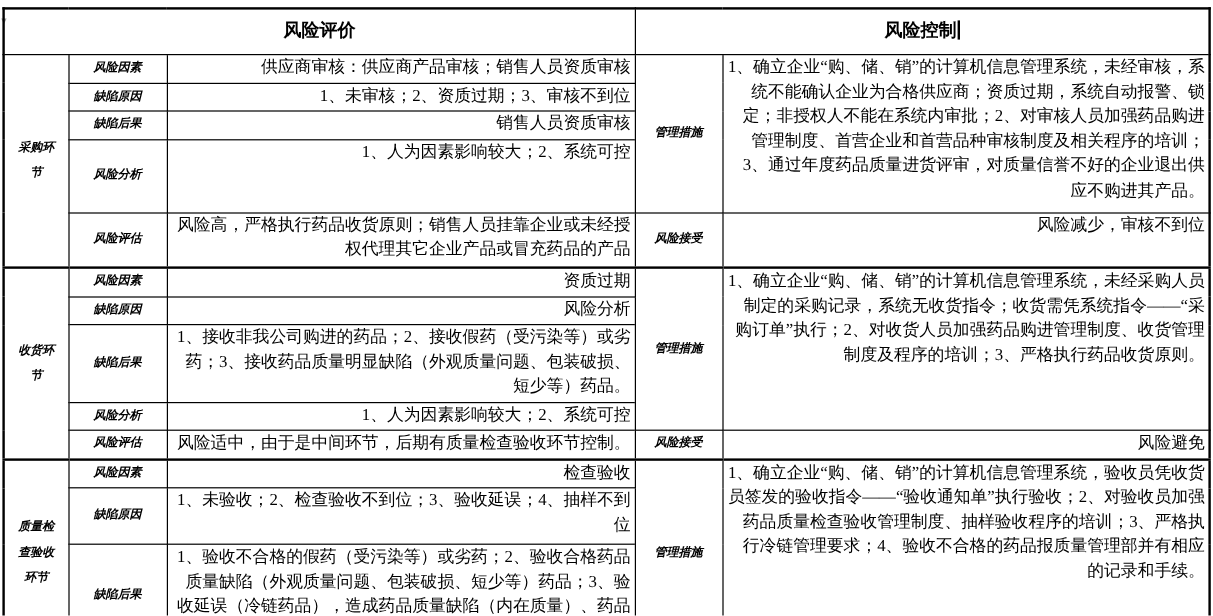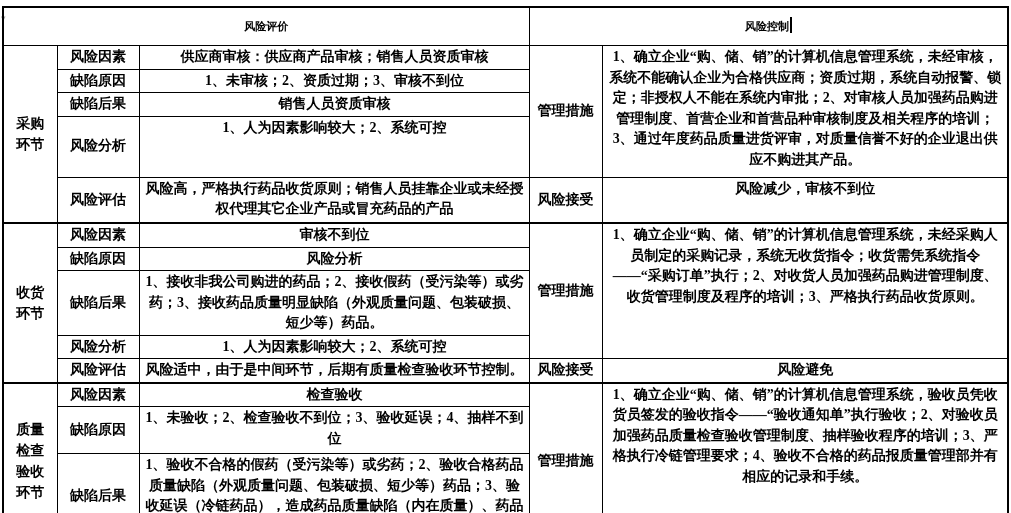--- a/index.html
+++ b/index.html
@@ -14,29 +14,29 @@
   .sheet { position:absolute; left:2px; top:6px; }
   table.risk {
     border-collapse:collapse; table-layout:fixed; width:1005px;
     border:2px solid #000;
   }
   td {
     border:1px solid #000; font-size:14px; line-height:20.5px;
     vertical-align:top; word-break:break-all; padding:1px 3px 1px 4px;
   }
   td.hdr {
-    font-weight:bold; font-size:11px; text-align:center; vertical-align:middle;
+    font-weight:bold; font-size:15px; text-align:center; vertical-align:middle;
     height:37px; padding:0; word-break:normal;
   }
   td.stage, td.lbl {
     font-weight:bold; text-align:center; vertical-align:middle;
-    padding:0 1px; font-size:14px;
+    padding:0 1px; font-size:10px;font-style:italic;
   }
   .stage-inner { width:32px; margin:0 auto; word-break:break-all; line-height:21px; }
-  td.content { text-align:center;font-weight:bold; }
+  td.content { text-align:right; }
   tr.sep td { border-top:2px solid #000; }
   .caret {
     display:inline-block; width:1.5px; height:16px; background:#000;
     vertical-align:-3px; margin-left:1px;
   }
   
   tr.h37{height:37px} tr.h23{height:23px} tr.h21{height:21px} tr.h20{height:20px}
   tr.h61{height:61px} tr.h46{height:46px} tr.h22{height:22px} tr.h63{height:63px}
   tr.h47{height:47px} tr.h75{height:75px}
 </style>
@@ -89,21 +89,21 @@
     <td class="content">风险高，严格执行药品收货原则；销售人员挂靠企业或未经授权代理其它企业产品或冒充药品的产品</td>
     <td class="lbl">风险接受</td>
     <td class="content">风险减少，审核不到位</td>
   </tr>
 
   <tr class="h22 sep">
     <td class="stage" rowspan="5">
             <div class="stage-inner">收货环节</div>
           </td>
     <td class="lbl">风险因素</td>
-    <td class="content">审核不到位</td>
+    <td class="content">资质过期</td>
     <td class="lbl" rowspan="4">管理措施</td>
     <td class="content" rowspan="4">1、确立企业“购、储、销”的计算机信息管理系统，未经采购人员制定的采购记录，系统无收货指令；收货需凭系统指令——“采购订单”执行；2、对收货人员加强药品购进管理制度、收货管理制度及程序的培训；3、严格执行药品收货原则。</td>
   </tr>
   <tr class="h20">
     <td class="lbl">缺陷原因</td>
     <td class="content">风险分析</td>
   </tr>
   <tr class="h63">
     <td class="lbl">缺陷后果</td>
     <td class="content">1、接收非我公司购进的药品；2、接收假药（受污染等）或劣药；3、接收药品质量明显缺陷（外观质量问题、包装破损、短少等）药品。</td>

